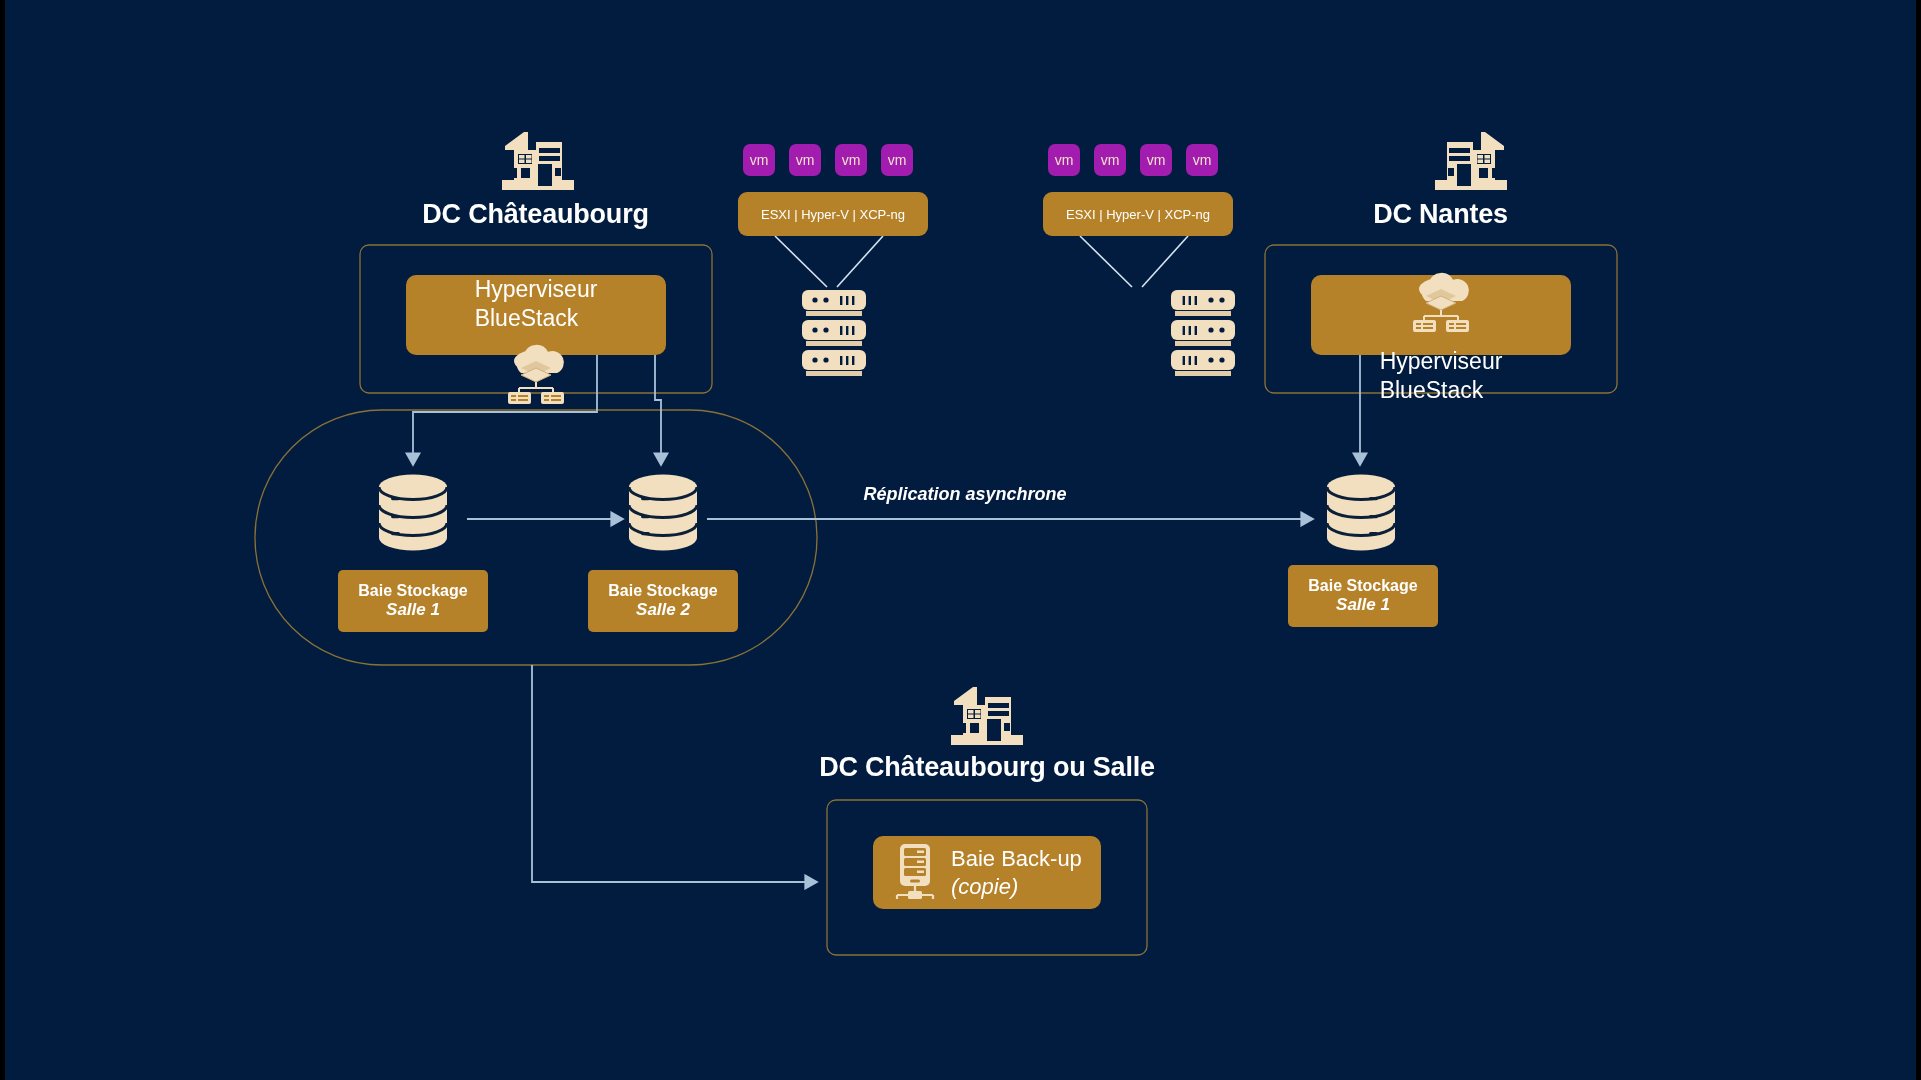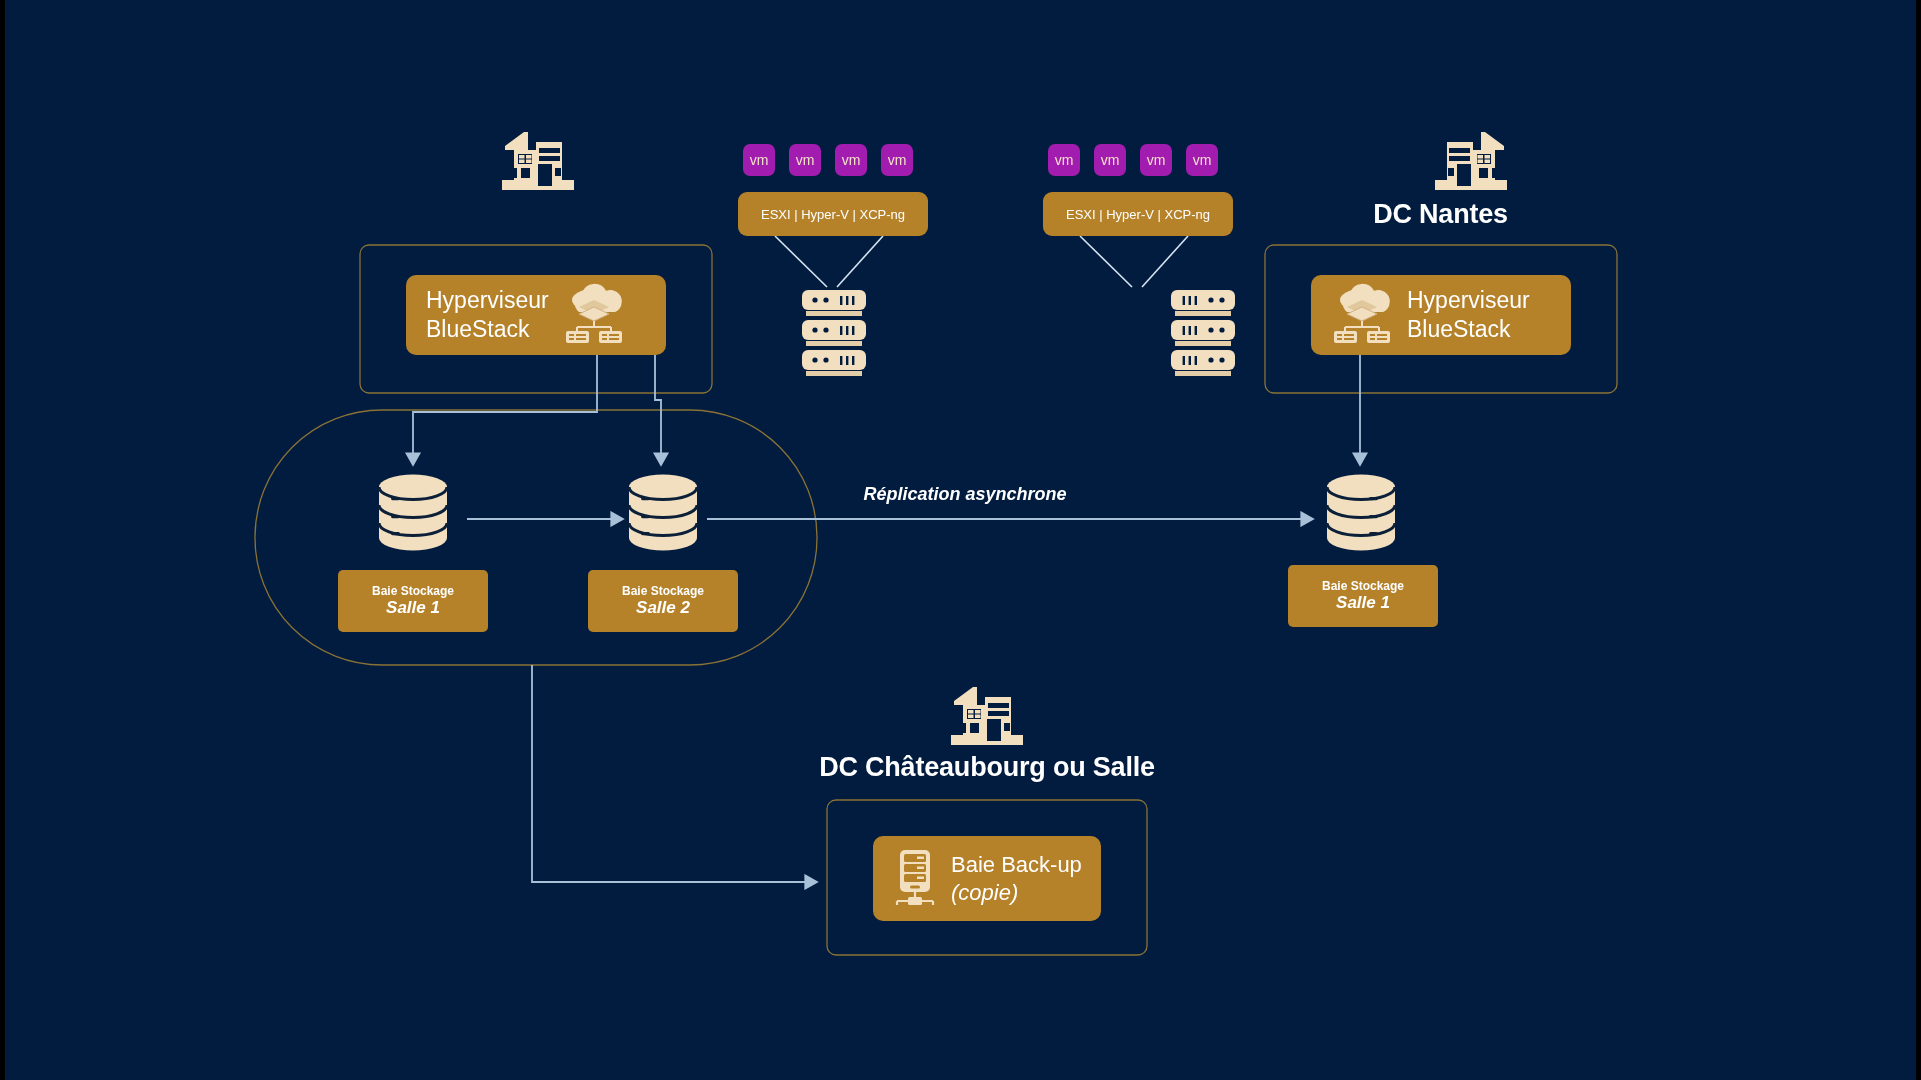--- a/index.html
+++ b/index.html
@@ -33,32 +33,32 @@
     display:flex; align-items:center; justify-content:center;
     color:#F2E3C8; font-size:14px; line-height:1;
   }
   .esxi-box{
     height:44px; border-radius:9px; background:#B5822A;
     display:flex; align-items:center; justify-content:center;
     color:#ffffff; font-size:13px; white-space:nowrap; padding:0 18px;
   }
   .hyp-box{
     width:260px; height:80px; background:#B5822A; border-radius:10px;
-    display:flex; align-items:center; gap:14px; padding:0 20px;
+    display:flex; align-items:center; gap:14px; padding:0 20px;flex-direction:column;
   }
   .hyp-text{ color:#fff; font-size:23px; line-height:1.25; white-space:nowrap; }
   .baie-box{
     width:150px; height:62px; background:#B5822A; border-radius:5px;
     display:flex; flex-direction:column; align-items:center;
     justify-content:center; line-height:1.2;
   }
-  .baie-t1{ color:#fff; font-weight:bold; font-size:12px; white-space:nowrap; }
+  .baie-t1{ color:#fff; font-weight:bold; font-size:16px; white-space:nowrap; }
   .baie-t2{ color:#fff; font-weight:bold; font-style:italic; font-size:17px; white-space:nowrap; }
   .backup-box{
-    width:228px; height:85px; background:#B5822A; border-radius:10px;
+    width:228px; height:73px; background:#B5822A; border-radius:10px;
     display:flex; align-items:center; gap:14px; padding:0 20px;
   }
   .backup-text{ color:#fff; font-size:22px; line-height:1.25; white-space:nowrap; }
   .backup-text i{ font-style:italic; }
 
   svg{ display:block; overflow:visible; }
 </style>
 </head>
 <body>
 
@@ -241,20 +241,21 @@
       <path d="M0,31 L0,49 A34,12.5 0 0 0 68,49 L68,31 A34,12.5 0 0 1 0,31 Z" fill="#F2DFC0"></path>
       <path d="M0,31 A34,12.5 0 0 0 68,31" fill="none" stroke="#0B2038" stroke-width="3"></path>
       <path d="M0,49 L0,64 A34,12.5 0 0 0 68,64 L68,49 A34,12.5 0 0 1 0,49 Z" fill="#F2DFC0"></path>
       <path d="M0,49 A34,12.5 0 0 0 68,49" fill="none" stroke="#0B2038" stroke-width="3"></path>
       <rect x="42" y="23" width="9" height="3.2" rx="1.6" fill="#0B2038"></rect>
       <rect x="42" y="41" width="9" height="3.2" rx="1.6" fill="#0B2038"></rect>
       <rect x="42" y="58" width="9" height="3.2" rx="1.6" fill="#0B2038"></rect>
     </g>
   </svg>
 
+  <div class="abs dc-title" style="left:353px; top:199px; width:355px;">DC Châteaubourg</div>
 
   <div class="abs hyp-box" style="left:401px; top:275px;">
     <div class="hyp-text">
       <span>Hyperviseur</span><br>
       <span>BlueStack</span>
     </div>
     <svg width="62" height="58" viewBox="0 0 62 58">
       <path d="M16,26 a11,11 0 0 1 3,-19 a13,13 0 0 1 24,-2 a11,11 0 0 1 9,21 Z" fill="#F2DFC0"></path>
       <ellipse cx="31" cy="14" rx="22" ry="11" fill="#F2DFC0"></ellipse>
       <polygon points="31,14 46,21 31,28 16,21" fill="#E0C79C"></polygon>

